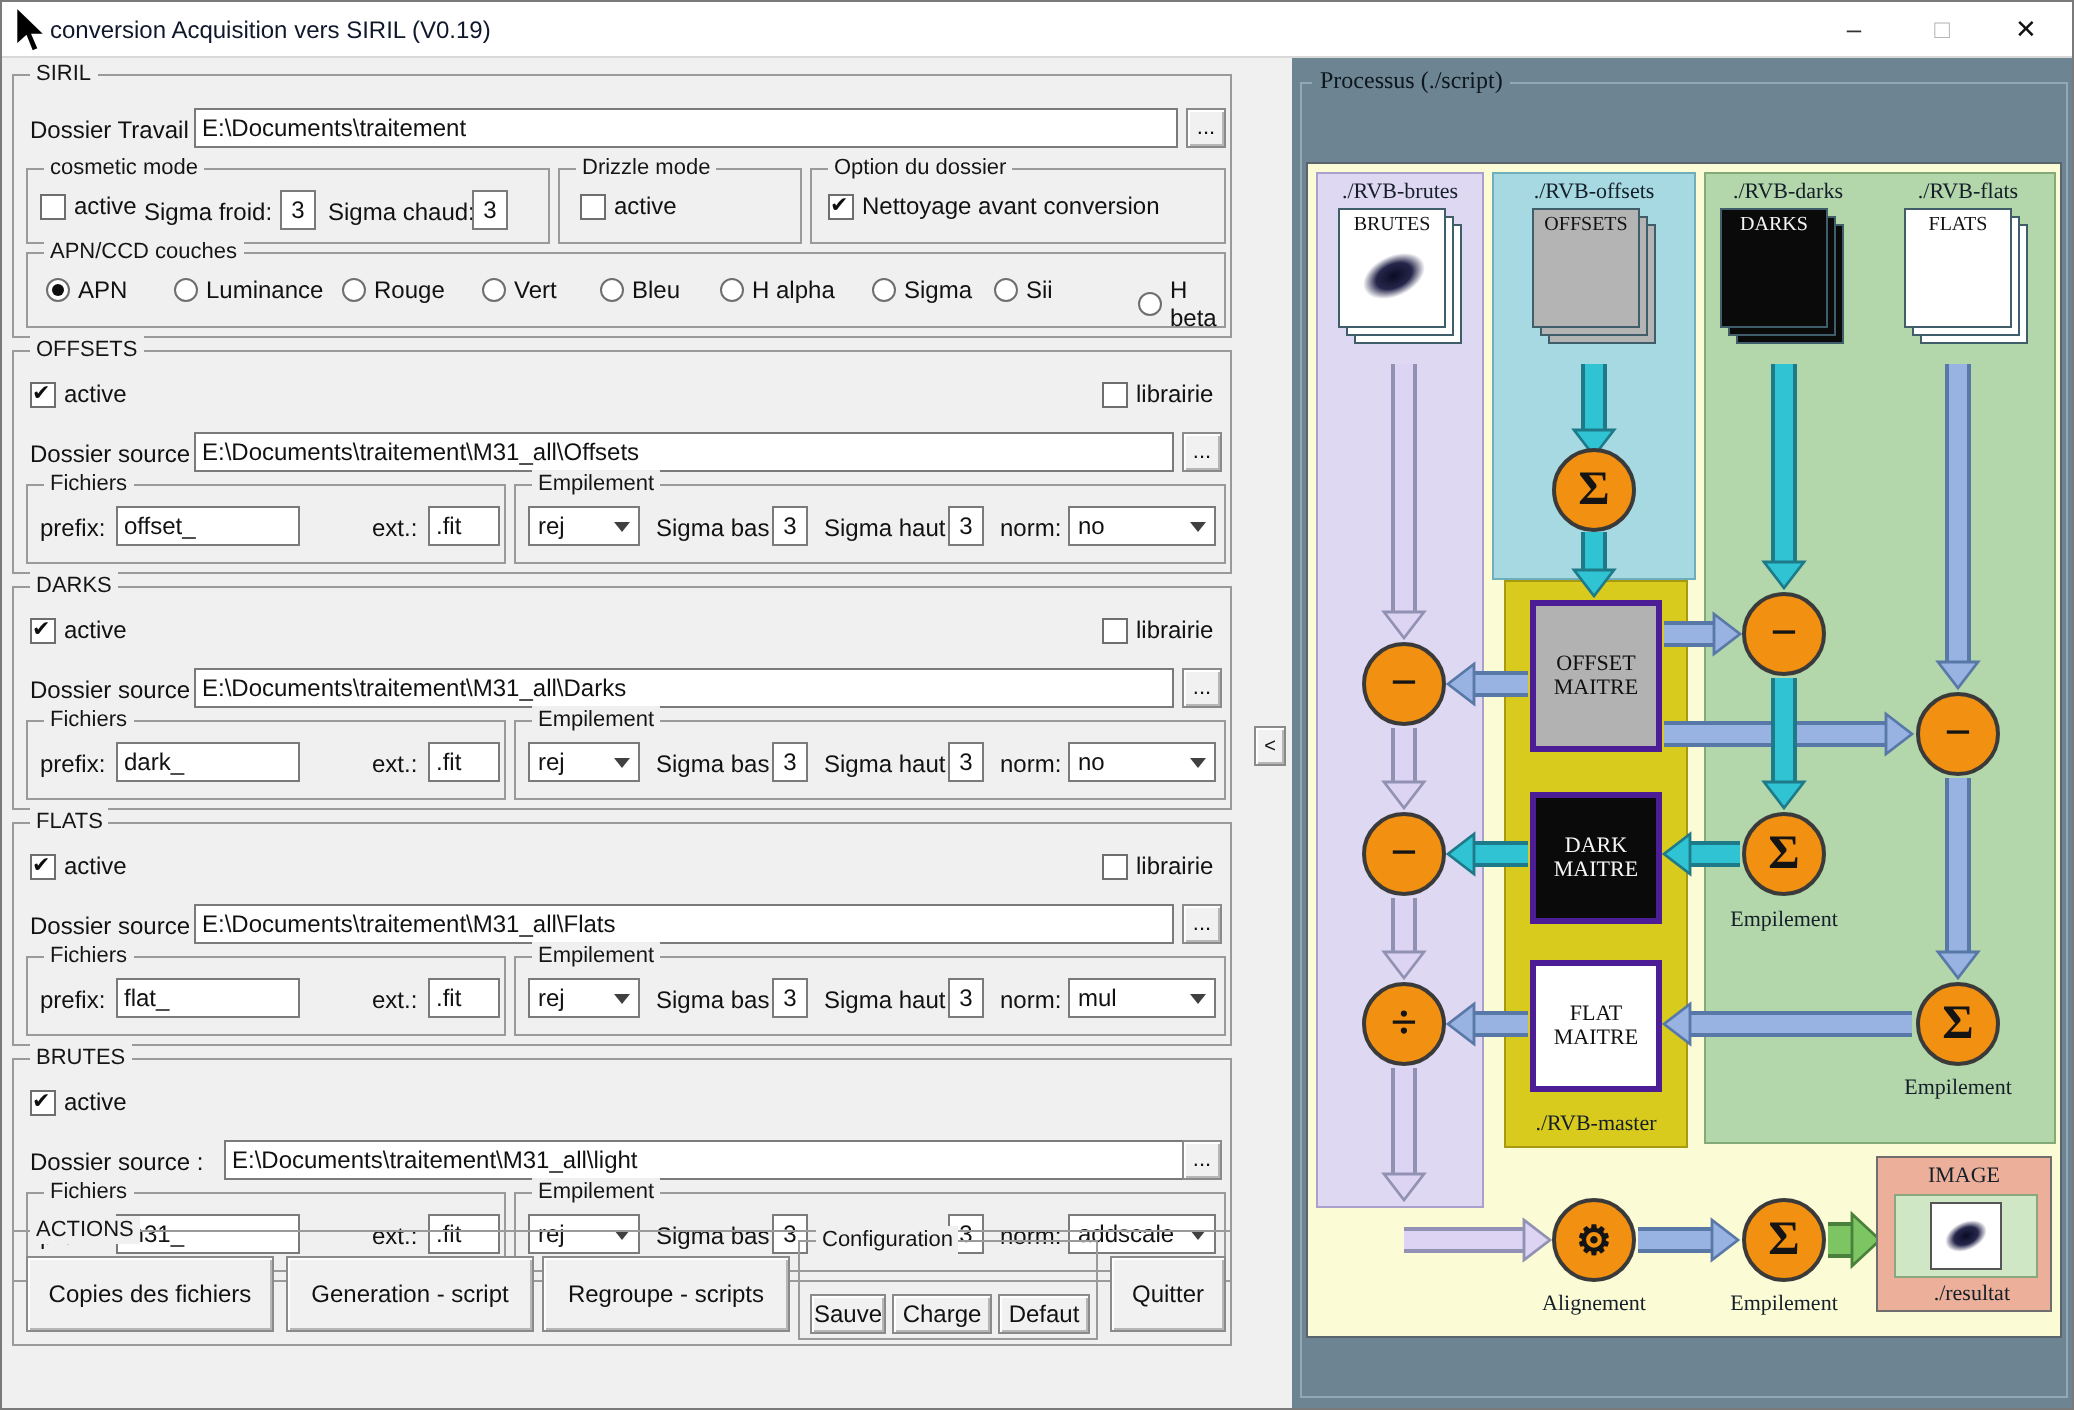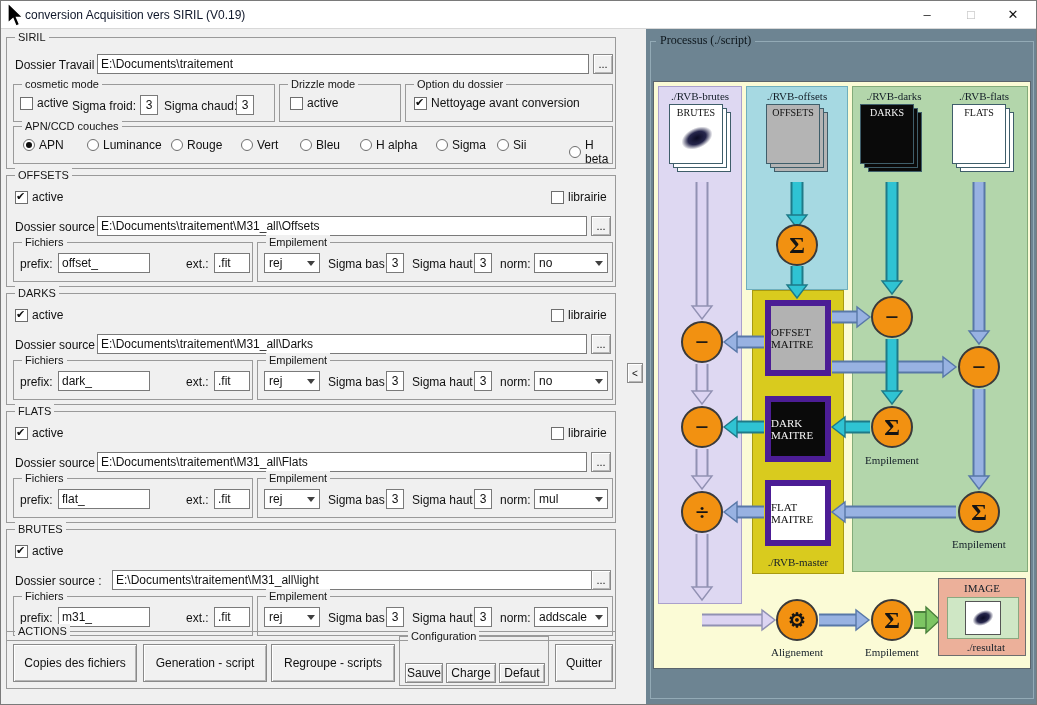--- a/index.html
+++ b/index.html
@@ -41,21 +41,21 @@
   .proc-title { position:absolute; left:10px; top:4px; font-size:12px; color:#0d161c; background:#6d8492; padding:0 4px; z-index:2; white-space:nowrap; }
   .diagram { position:absolute; left:7px; top:52px; width:378px; height:588px; background:#fbfbd6; border:1px solid #5a646c; overflow:hidden; }
   .col { position:absolute; z-index:1; }
   .arrow-layer { position:absolute; left:0; top:0; z-index:2; }
   .dlabel { position:absolute; font-size:11px; text-align:center; color:#141e28; z-index:3; white-space:nowrap; }
   .stack { position:absolute; width:66px; height:72px; z-index:3; }
   .card { position:absolute; width:54px; height:60px; border:1px solid #3f5e6a; }
   .card .slabel { position:absolute; top:2px; left:0; width:100%; text-align:center; font-size:10px; }
   .galaxy { position:absolute; border-radius:50%; background:radial-gradient(closest-side,#0b0b24 0%,#26264c 45%,rgba(248,248,252,0) 78%); }
   .circ { position:absolute; width:42px; height:42px; border-radius:50%; background:#f29111; border:2px solid #3a3a3a; display:flex; align-items:center; justify-content:center; font-size:24px; font-weight:bold; color:#141414; z-index:3; }
-  .master { position:absolute; width:66px; border:6px solid #4c1d95; display:flex; align-items:center; justify-content:center; font-size:11px; z-index:3; }
+  .master { position:absolute; width:66px; border:3px solid #4c1d95; display:flex; align-items:center; justify-content:center; text-align:center; font-size:11px; z-index:3; }
   .imgbox { position:absolute; left:284px; top:496px; width:88px; height:78px; background:#ecb09a; border:1px solid #6e6e6e; z-index:3; }
 </style>
 </head>
 <body>
 
 <div class="window">
 
   <svg class="cursor" width="22" height="26" viewBox="0 0 22 26">
     <path d="M3 1 L3 21 L8 16.5 L11 24 L14.5 22.5 L11.5 15.5 L18 15.5 Z" fill="#000" stroke="#fff" stroke-width="1.3"></path>
   </svg>
@@ -286,21 +286,21 @@
           <span class="lab" style="left:154px;top:14px">Sigma haut</span>
           <input class="txt ctr" style="left: 216px; top: 10px; width: 18px;" value="3">
           <span class="lab" style="left:242px;top:14px">norm:</span>
           <span class="combo" style="left:276px;top:10px;width:74px">
               <span>addscale</span>
               <span class="ca"></span>
             </span>
         </div>
       </div>
 
-      <div class="gbox" style="left:5px;top:602px;width:610px;height:58px">
+      <div class="gbox" style="left:5px;top:586px;width:610px;height:58px">
         <span class="legend">ACTIONS</span>
         <button class="btn" style="left:6px;top:12px;width:124px;height:38px">Copies des fichiers</button>
         <button class="btn" style="left:136px;top:12px;width:124px;height:38px">Generation - script</button>
         <button class="btn" style="left:264px;top:12px;width:124px;height:38px">Regroupe - scripts</button>
         <div class="gbox" style="left:392px;top:4px;width:150px;height:50px">
           <span class="legend">Configuration</span>
           <button class="btn" style="left:5px;top:26px;width:38px;height:20px">Sauve</button>
           <button class="btn" style="left:46px;top:26px;width:50px;height:20px">Charge</button>
           <button class="btn" style="left:99px;top:26px;width:46px;height:20px">Defaut</button>
         </div>

